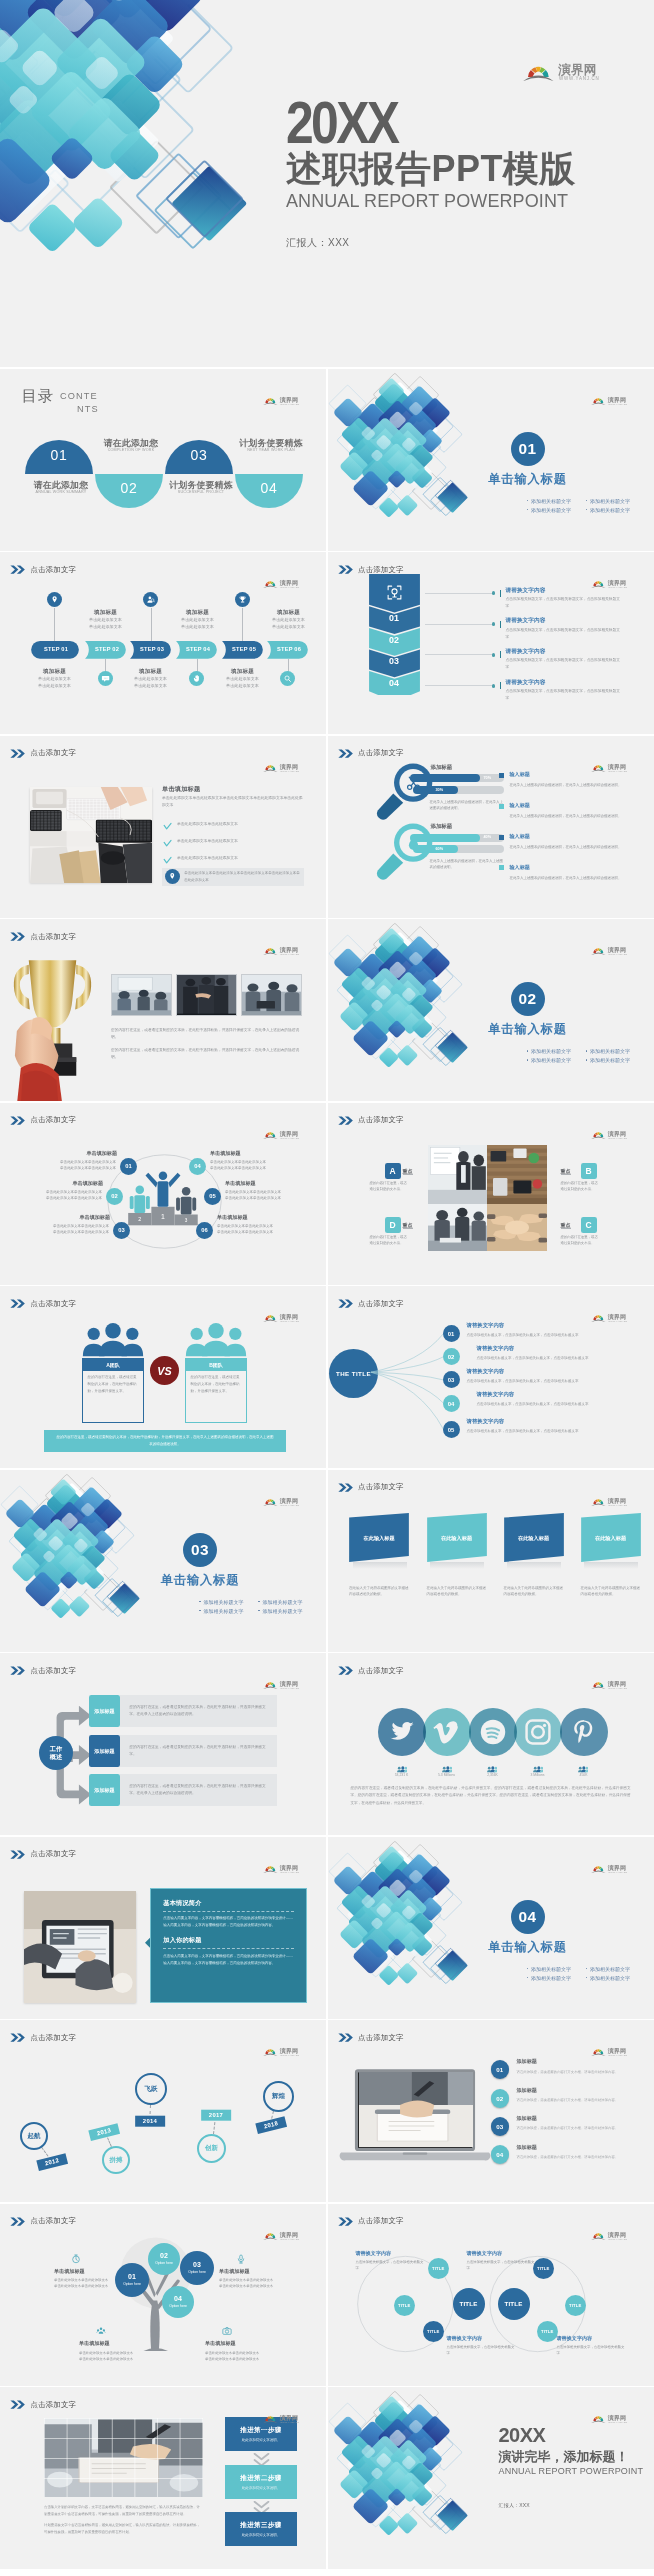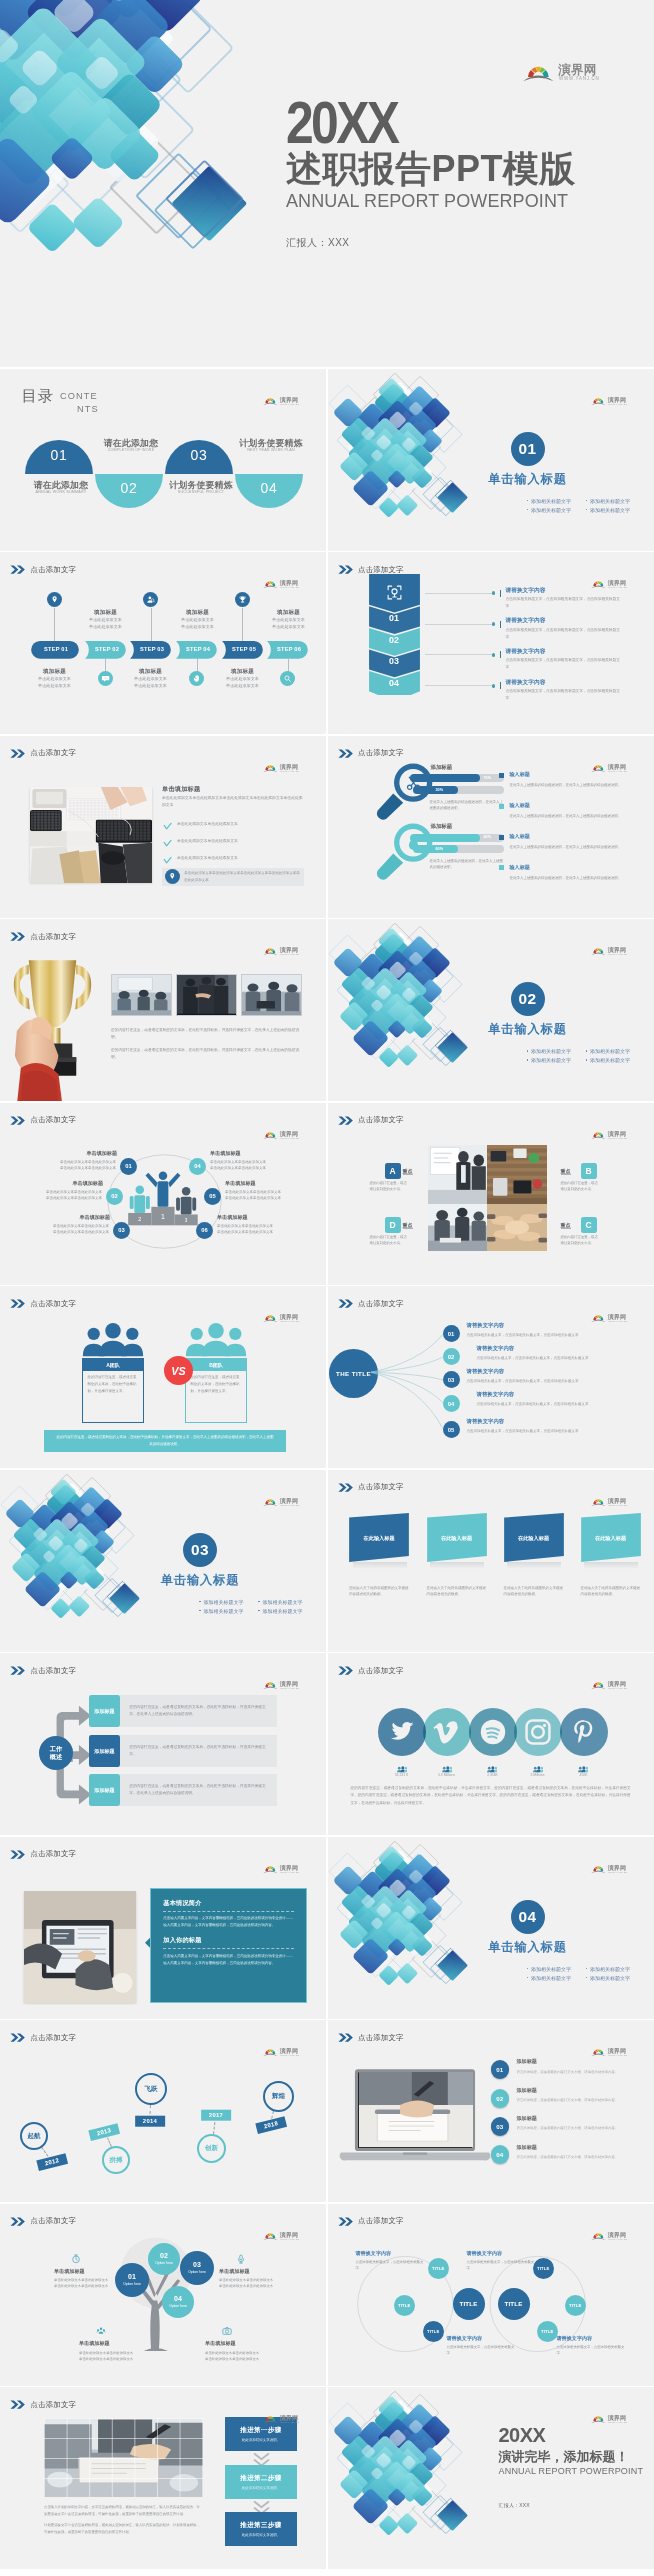--- a/index.html
+++ b/index.html
@@ -108,21 +108,21 @@
 .pg-badge{position:absolute;width:16px;height:16px;border-radius:2.3px;color:#fff;font-size:8.5px;font-weight:bold;display:flex;align-items:center;justify-content:center}
 .pg-t{position:absolute;font-size:5px;color:#5a5d61;font-weight:bold;border-bottom:0.5px solid #aeb2b6;padding-bottom:0.8px}
 .pg-b{position:absolute;font-size:3.4px;color:#8b8e92;line-height:1.9}
 
 
 .vs-people{position:absolute;top:37px;width:62px;height:34px}
 .vs-box{position:absolute;top:72px;width:62px;height:65px;border:0.8px solid;background:#f1f1f1}
 .vs-hd{height:11.5px;color:#fff;font-size:5px;display:flex;align-items:center;justify-content:center;font-weight:bold}
 .vs-bd{padding:3.8px 4.6px;font-size:3.5px;color:#8b8e92;line-height:1.95}
 
-.vs-circ{position:absolute;left:164px;top:70px;width:29px;height:29px;border-radius:50%;background:#ef4444;color:#fff;
+.vs-circ{position:absolute;left:150px;top:70px;width:29px;height:29px;border-radius:50%;background:#7f1d1d;color:#fff;
   font-size:10.8px;font-weight:bold;display:flex;align-items:center;justify-content:center;font-style:italic}
 .vs-bottom{position:absolute;left:44px;top:144px;width:242px;height:21.6px;background:#62c4cc;display:flex;align-items:center;justify-content:center;
   text-align:center;padding:0 10.8px;font-size:3.5px;color:#fff;line-height:1.95}
 
 
 .fan-c{position:absolute;left:1.5px;top:63px;width:49px;height:49px;border-radius:50%;background:#2c6b9e;color:#fff;font-size:6.2px;font-weight:bold;
   display:flex;align-items:center;justify-content:center;letter-spacing:0.4px}
 .fan-lines{position:absolute;left:0;top:0}
 .fan-n{position:absolute;width:17px;height:17px;border-radius:50%;color:#fff;font-size:5.9px;font-weight:bold;display:flex;align-items:center;justify-content:center}
 .fan-t{position:absolute;font-size:5.4px;color:#3f7bb0;font-weight:bold}

